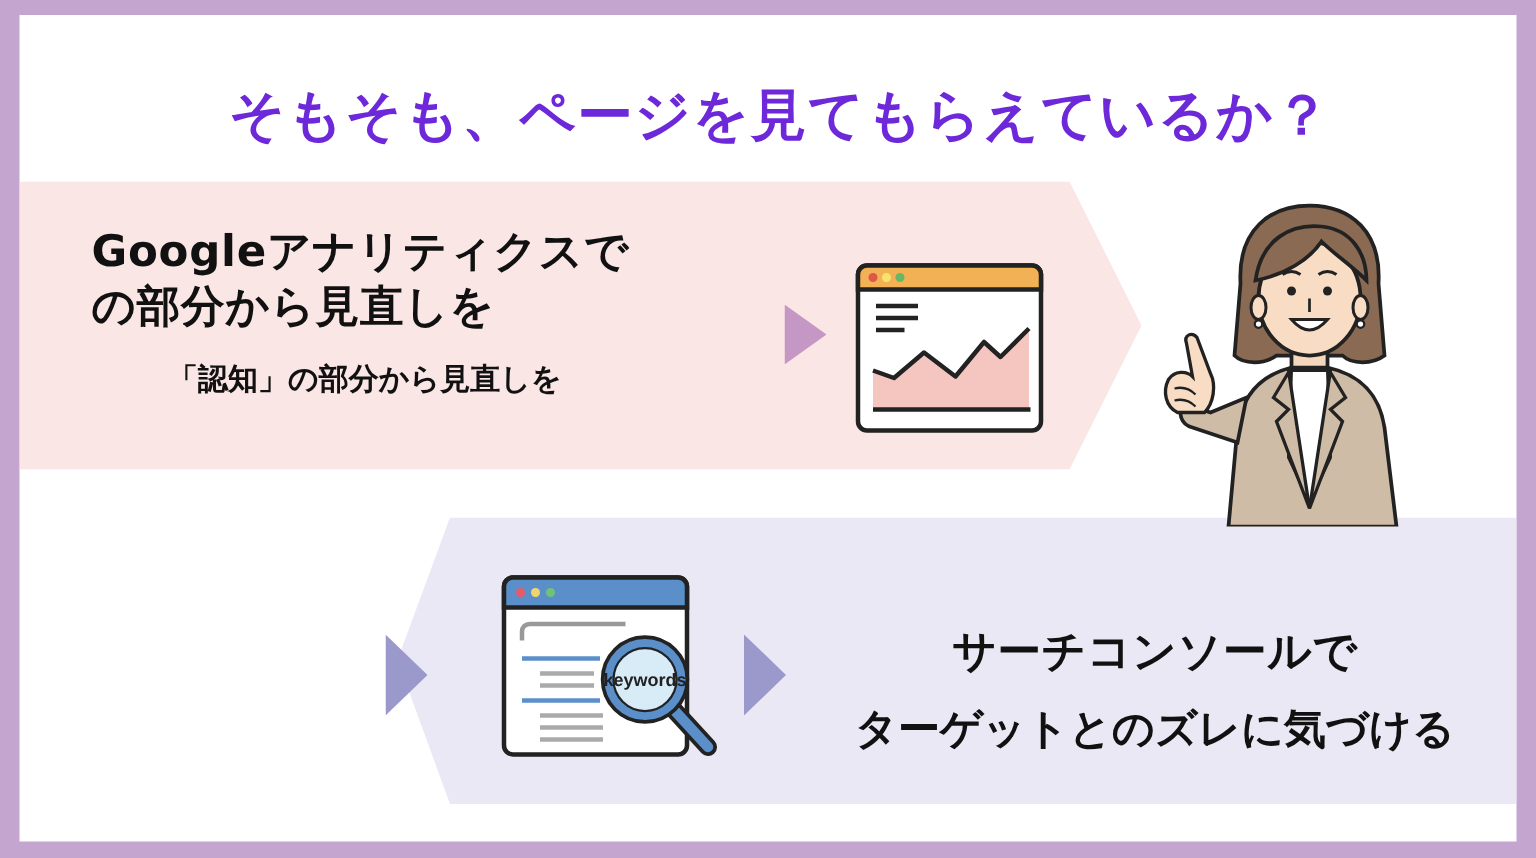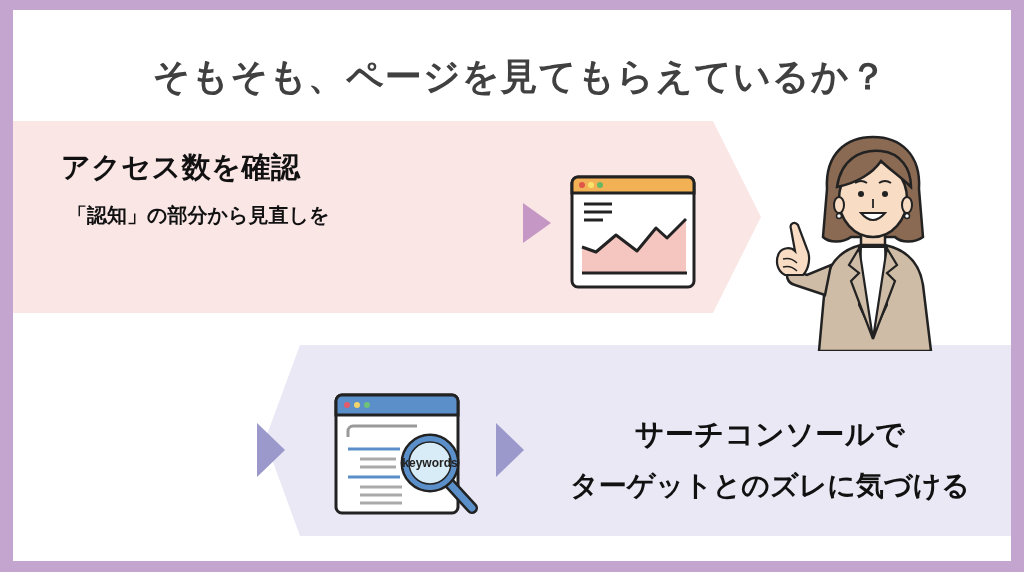--- a/index.html
+++ b/index.html
@@ -8,53 +8,54 @@
     background: #c4a5d0;
     font-family: "DejaVu Sans", "Liberation Sans", sans-serif;
     position: relative;
   }
   .panel {
     position: absolute; left: 13px; top: 10px; width: 998px; height: 551px;
     background: #ffffff; overflow: hidden;
   }
   .title {
     position: absolute; left: 0; top: 42px; width: 100%;
-    text-align: center; font-size: 37px; font-weight: bold; color: #404040;
+    text-align: center; font-size: 37px; font-weight: bold; color: #6d28d9;
     letter-spacing: 1px; padding-left: 16px;
   }
   .band-pink {
     position: absolute; left: 0; top: 111px; width: 748px; height: 192px;
   }
   .band-lav {
     position: absolute; left: 252px; top: 335px; width: 746px; height: 191px;
   }
   .band svg.bg { position: absolute; left: 0; top: 0; }
   .pink-text { position: absolute; left: 48px; top: 28px; color: #111; }
   .pink-text .h1 { font-size: 29px; font-weight: bold; line-height: 37px; letter-spacing: 0.5px; }
-  .pink-text .sub { font-size: 20px; font-weight: bold; margin-top: 16px; margin-left: 6px; }
+  .pink-text .sub { font-size: 20px; font-weight: bold; margin-top: 16px; margin-left: 6px; text-align: center; }
   .lav-text { position: absolute; left: 295px; top: 30px; width: 420px; text-align: center; color: #111; }
   .lav-text .h1 { font-size: 29px; font-weight: bold; line-height: 38px; letter-spacing: 0.5px; margin-top: 40px; }
   .lav-text .sub { font-size: 28px; font-weight: bold; margin-top: 14px; }
   .arrow { position: absolute; }
   .icon-wrap { position: absolute; }
   .person { position: absolute; left: 752px; top: 115px; }
 </style>
 </head>
 <body>
 
 <div class="panel">
 
   <div class="title">そもそも、ページを見てもらえているか？</div>
 
   <div class="band band-pink">
     <svg class="bg" width="748" height="192" viewBox="0 0 748 192">
       <polygon points="0,0 700,0 748,96 700,192 0,192" fill="#fbe6e6"></polygon>
     </svg>
     <div class="pink-text">
-      <div class="h1">アクセス数を確認</div>
+      <div class="h1">Googleアナリティクスで</div>
+      <div class="h1">の部分から見直しを</div>
       <div class="sub">「認知」の部分から見直しを</div>
     </div>
     <svg class="arrow" style="left:510px; top:82px;" width="28" height="40" viewBox="0 0 28 40">
       <polygon points="0,0 28,20 0,40" fill="#c597c4"></polygon>
     </svg>
     <svg class="icon-wrap" style="left:557px; top:54px;" width="126" height="114" viewBox="0 0 126 114">
       <rect x="2" y="2" width="122" height="110" rx="6" fill="#fff" stroke="#222" stroke-width="3"></rect>
       <path d="M2,8 a6,6 0 0 1 6,-6 h110 a6,6 0 0 1 6,6 v10 h-122 z" fill="#f2b154" stroke="#222" stroke-width="3"></path>
       <circle cx="12" cy="10" r="3" fill="#e0574a"></circle>
       <circle cx="21" cy="10" r="3" fill="#f7e36a"></circle>
@@ -68,21 +69,21 @@
     </svg>
   </div>
 
   <div class="band band-lav">
     <svg class="bg" width="746" height="191" viewBox="0 0 746 191">
       <polygon points="35,0 746,0 746,191 35,191 0,95" fill="#e9e8f4"></polygon>
     </svg>
     <svg class="arrow" style="left:-8px; top:78px;" width="28" height="54" viewBox="0 0 28 54">
       <polygon points="0,0 28,27 0,54" fill="#9b99cc"></polygon>
     </svg>
-    <div class="icon-wrap" style="left:57px; top:42px;">
+    <div class="icon-wrap" style="left:57px; top:32px;">
       <svg width="160" height="130" viewBox="0 0 160 130">
         <rect x="14" y="8" width="122" height="118" rx="6" fill="#fff" stroke="#222" stroke-width="3"></rect>
         <path d="M14,14 a6,6 0 0 1 6,-6 h110 a6,6 0 0 1 6,6 v14 h-122 z" fill="#5a8fc9" stroke="#222" stroke-width="3"></path>
         <circle cx="25" cy="18" r="3" fill="#e45a6a"></circle>
         <circle cx="35" cy="18" r="3" fill="#f2d46a"></circle>
         <circle cx="45" cy="18" r="3" fill="#6fc27a"></circle>
         <path d="M26,50 v-6 a5,5 0 0 1 5,-5 h64" fill="none" stroke="#999" stroke-width="3"></path>
         <line x1="26" y1="62" x2="78" y2="62" stroke="#5a8fc9" stroke-width="3"></line>
         <line x1="38" y1="72" x2="74" y2="72" stroke="#aaa" stroke-width="3"></line>
         <line x1="38" y1="80" x2="74" y2="80" stroke="#aaa" stroke-width="3"></line>

